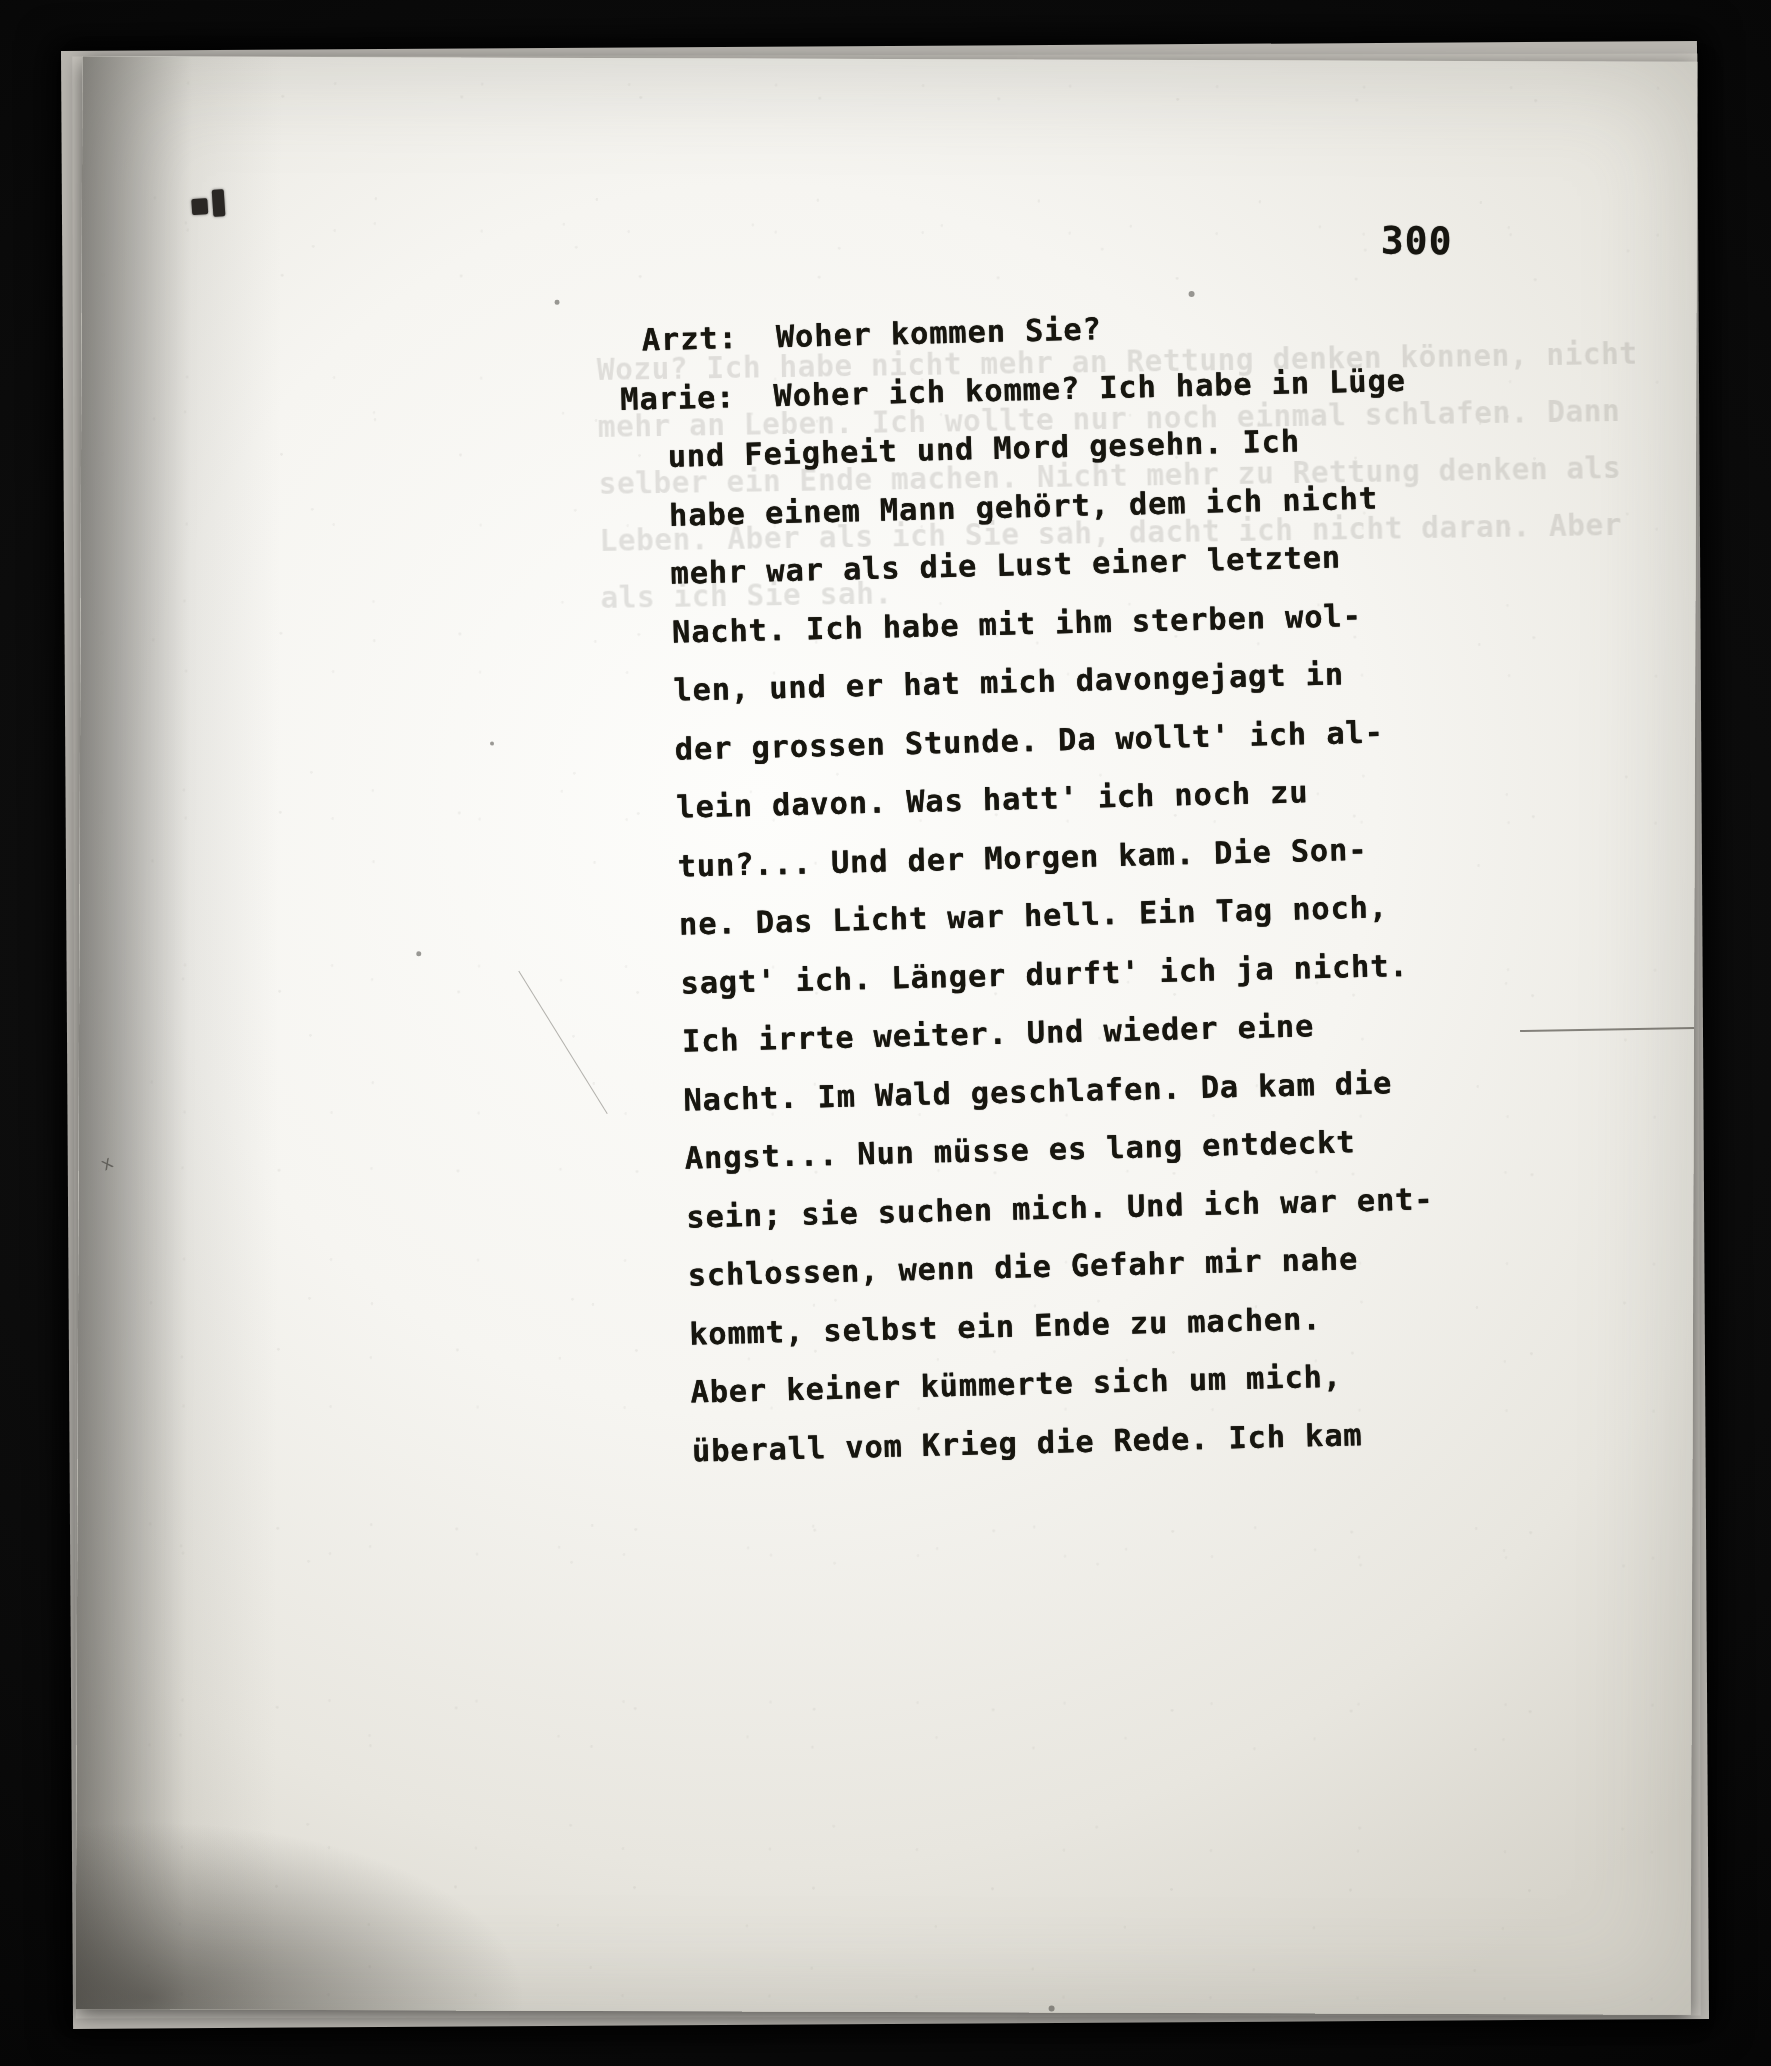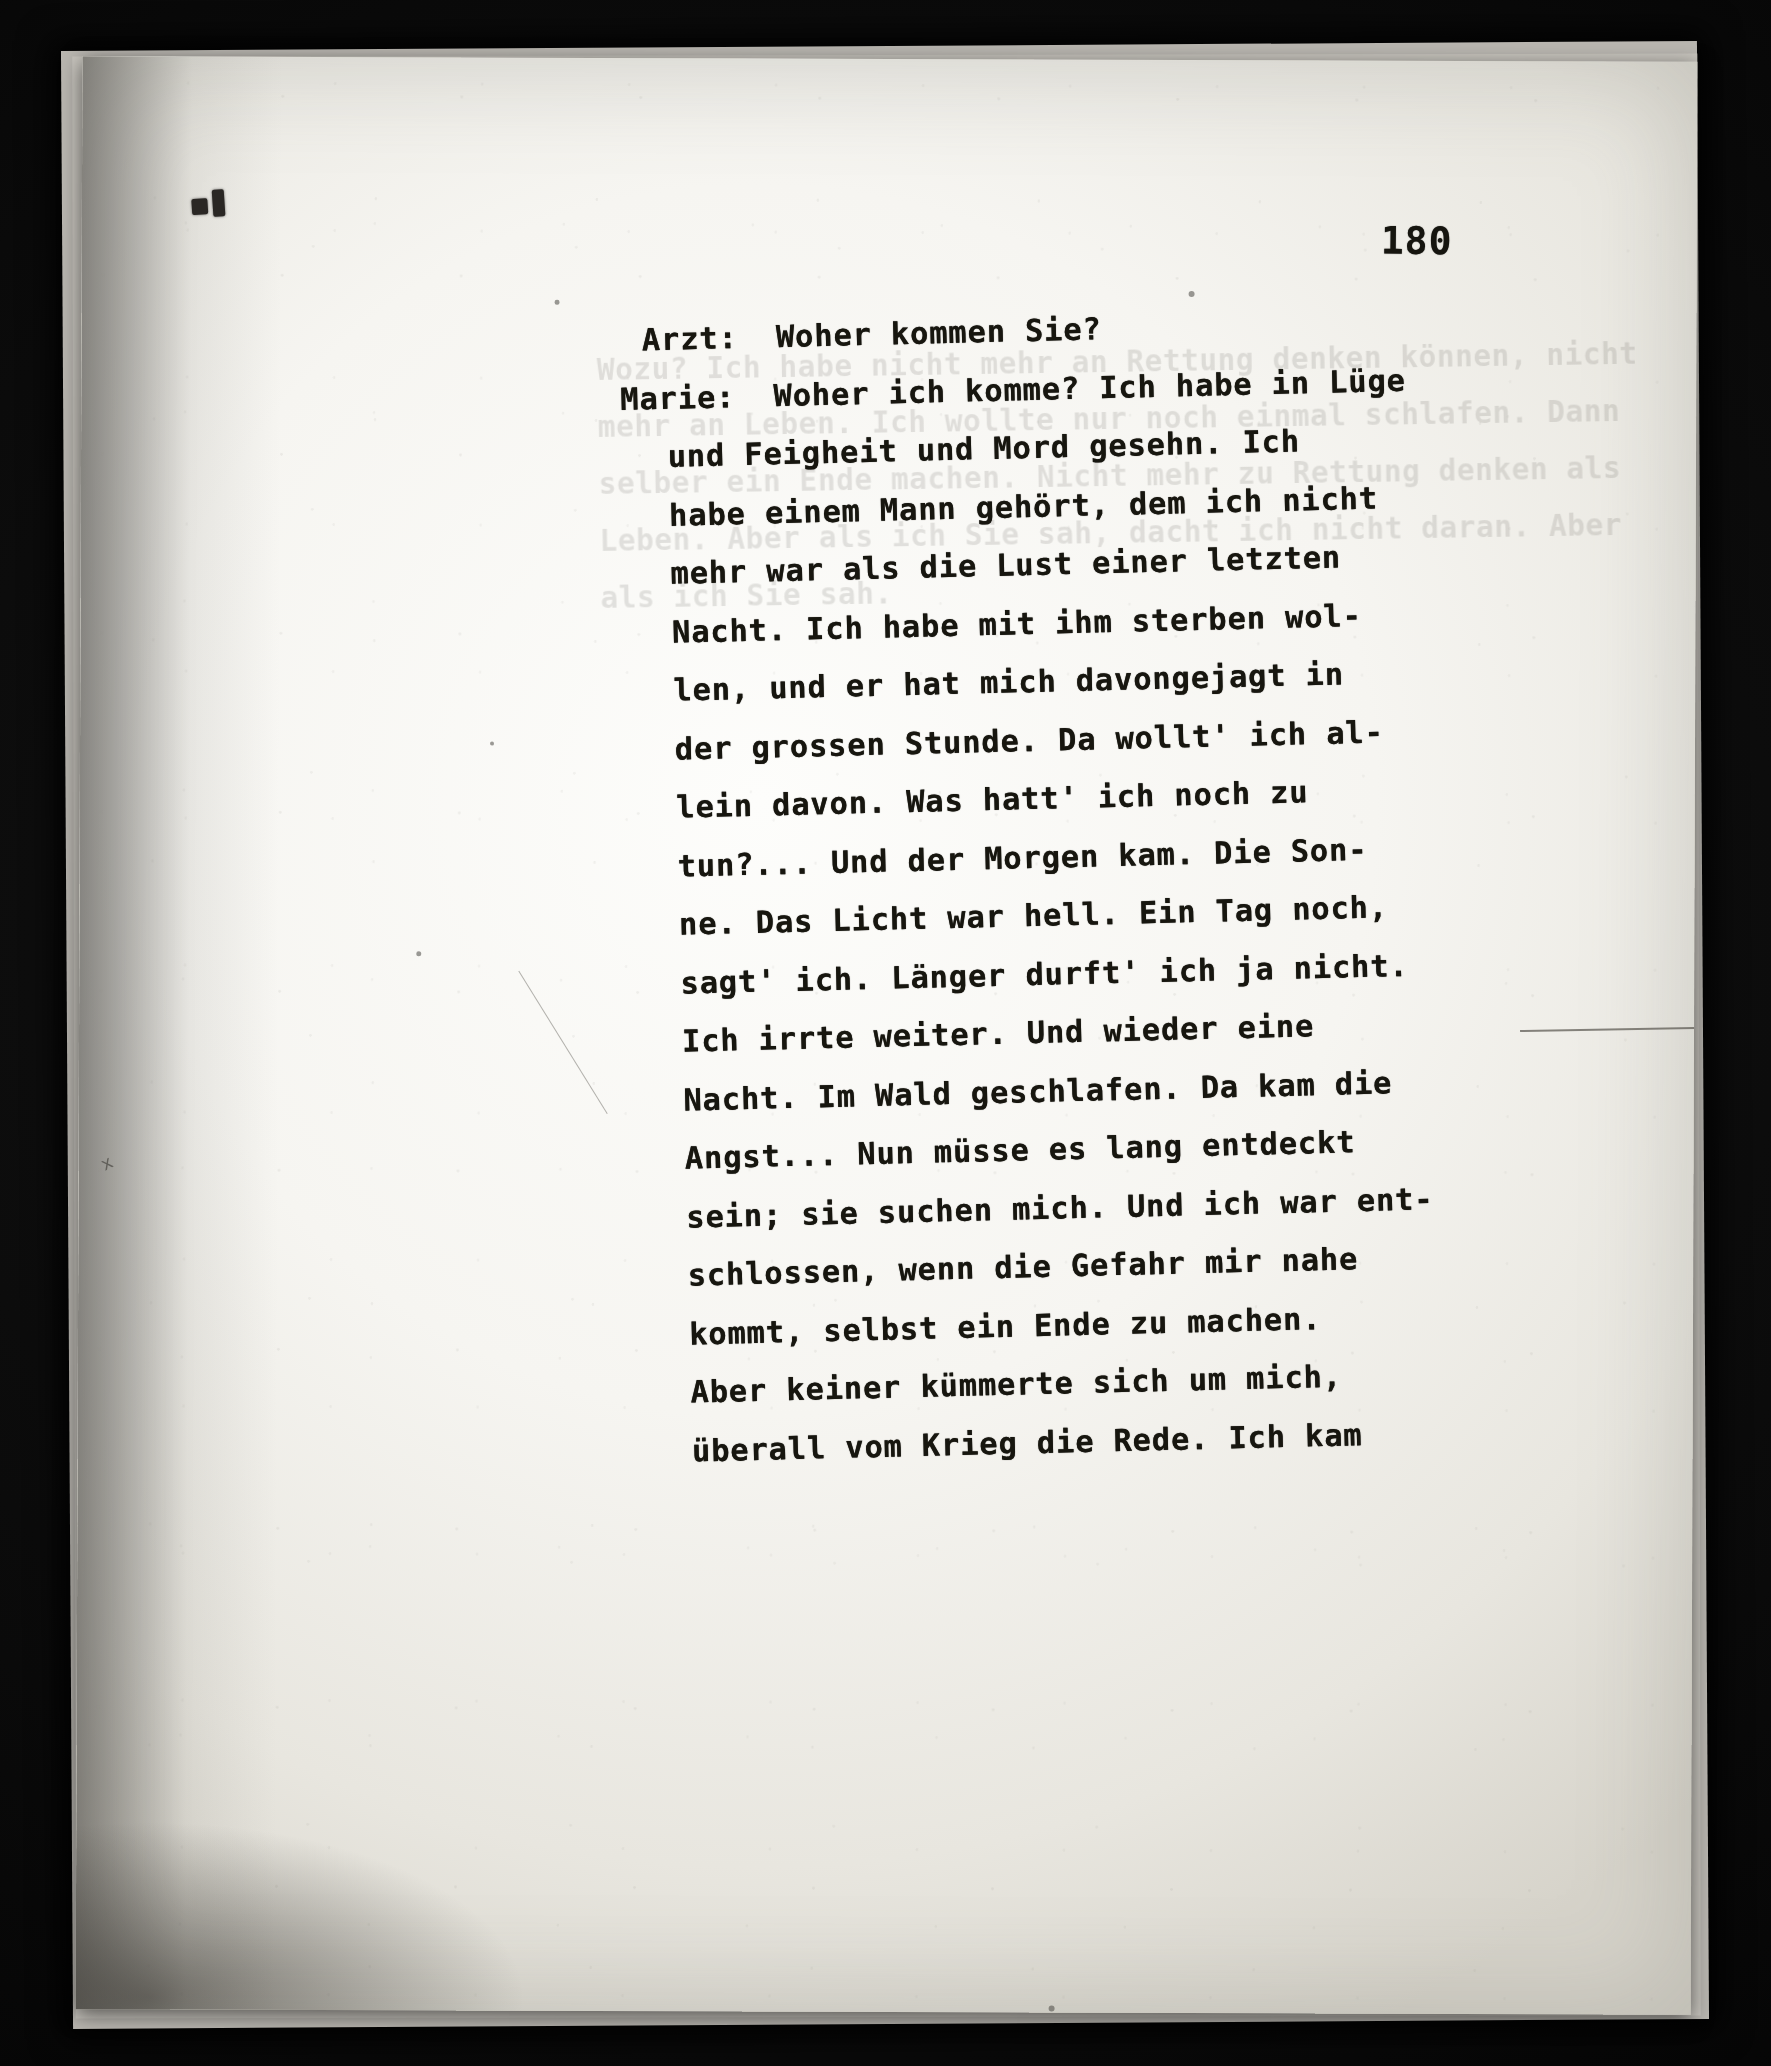--- a/index.html
+++ b/index.html
@@ -247,21 +247,21 @@
     <div class="speck" style="left:473px; top:242px;  width:4.7px;  height:4.7px;"></div>
     <div class="speck" style="left:1107px;top:231px;  width:6.3px; height:6.3px;"></div>
     <div class="speck" style="left:410px; top:684px; width:4.2px;  height:4.2px;"></div>
     <div class="speck" style="left:337px; top:894px; width:5.3px; height:5.3px;"></div>
     <div class="speck" style="left:973px;top:1946px; width:6.3px; height:6.3px;"></div>
 
     <div class="ghost">Wozu? Ich habe nicht mehr an Rettung denken können, nicht mehr an Leben. Ich wollte nur noch einmal schlafen. Dann selber ein Ende machen. Nicht mehr zu Rettung denken als Leben. Aber als ich Sie sah, dacht ich nicht daran. Aber als ich Sie sah.</div>
 
     <div class="typed">
 
-      <div class="page-number">180</div>
+      <div class="page-number">300</div>
 
       <div class="body-text">
         <div class="line">Arzt:  Woher kommen Sie?</div>
         <div class="line">Marie:  Woher ich komme? Ich habe in Lüge</div>
         <div class="line">und Feigheit und Mord gesehn. Ich</div>
         <div class="line">habe einem Mann gehört, dem ich nicht</div>
         <div class="line">mehr war als die Lust einer letzten</div>
         <div class="line">Nacht. Ich habe mit ihm sterben wol-</div>
         <div class="line">len, und er hat mich davongejagt in</div>
         <div class="line">der grossen Stunde. Da wollt' ich al-</div>

